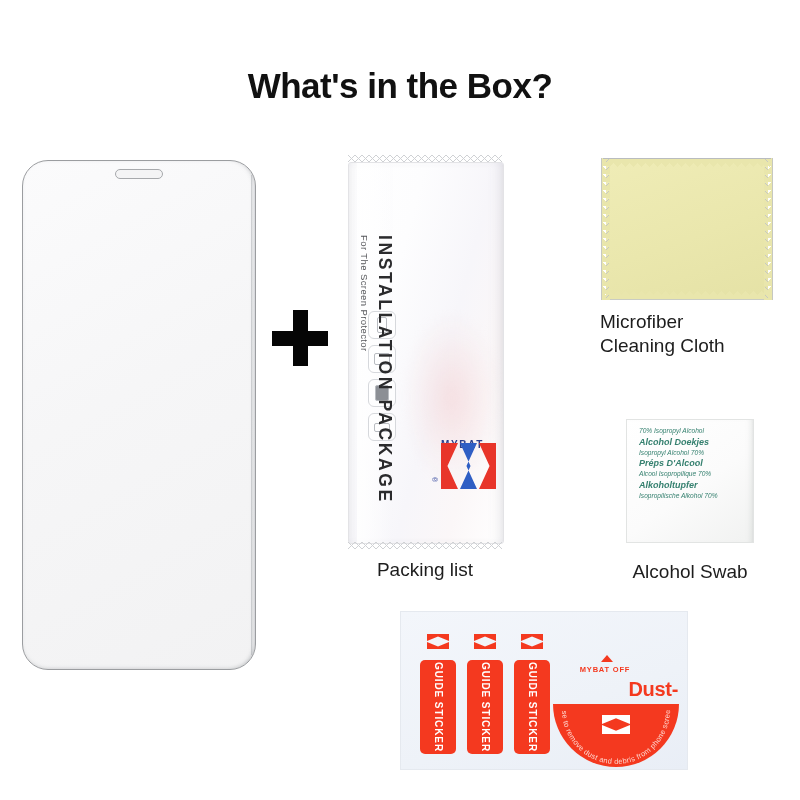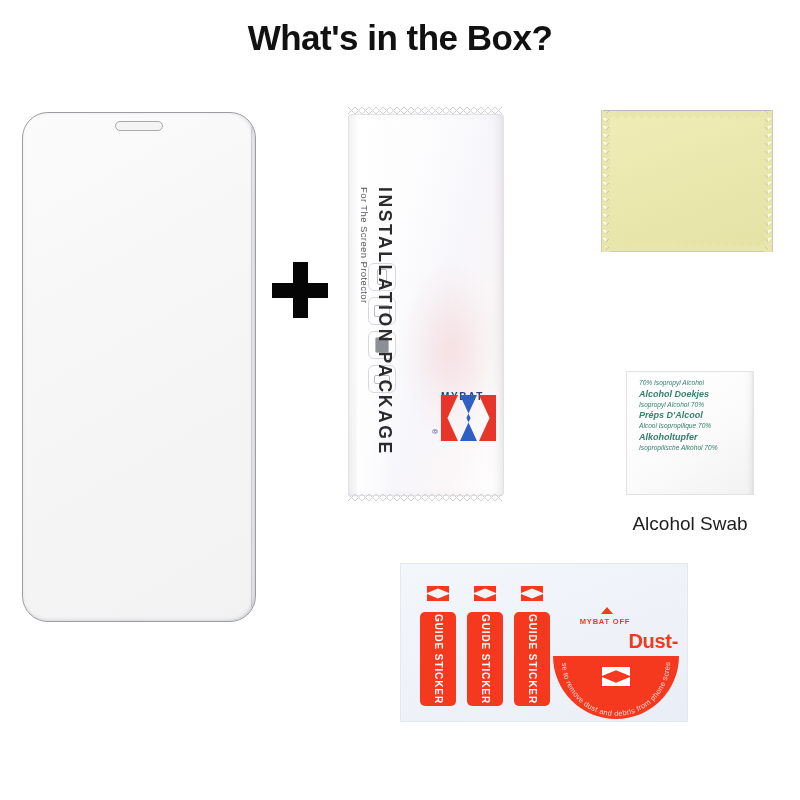--- a/index.html
+++ b/index.html
@@ -1,21 +1,21 @@
 <!DOCTYPE html>
 <html><head>
 <meta charset="utf-8">
 <style>
   html,body{margin:0;padding:0;}
   body{
     width:800px;height:800px;background:#ffffff;
     font-family:"Liberation Sans", sans-serif;
     position:relative;overflow:hidden;
   }
-  .stage{position:absolute;inset:0;}
+  .stage{position:absolute;inset:0;margin-top:48px;}
 
   
   .title{
     position:absolute;left:0;right:0;top:18px;
     text-align:center;font-size:35px;font-weight:bold;
     color:#111111;letter-spacing:-0.5px;
   }
 
   
   .caption{
@@ -247,28 +247,31 @@
           <span class="m1"></span>
           <span class="m2"></span>
           <span class="m3"></span>
         </div>
         <div class="reg">®</div>
       </div>
     </div>
     <div class="zigzag top"></div>
     <div class="zigzag bot"></div>
   </div>
+  <div class="caption" style="left:348px;top:510px;width:154px;">Packing list</div>
 
   <div class="cloth">
     <div class="face"></div>
     <div class="pink-h t"></div>
     <div class="pink-h b"></div>
     <div class="pink-v l"></div>
     <div class="pink-v r"></div>
   </div>
+  <div class="caption" style="left:600px;top:262px;width:186px;text-align:left;">Microfiber
+Cleaning Cloth</div>
 
   <div class="alcohol">
     <div class="a-lines">
       <div class="a-sm">70% Isopropyl Alcohol</div>
       <div class="a-md">Alcohol Doekjes</div>
       <div class="a-sm">Isopropyl Alcohol 70%</div>
       <div class="a-md">Préps D'Alcool</div>
       <div class="a-sm">Alcool Isopropilique 70%</div>
       <div class="a-md">Alkoholtupfer</div>
       <div class="a-sm">Isopropilische Alkohol 70%</div>

